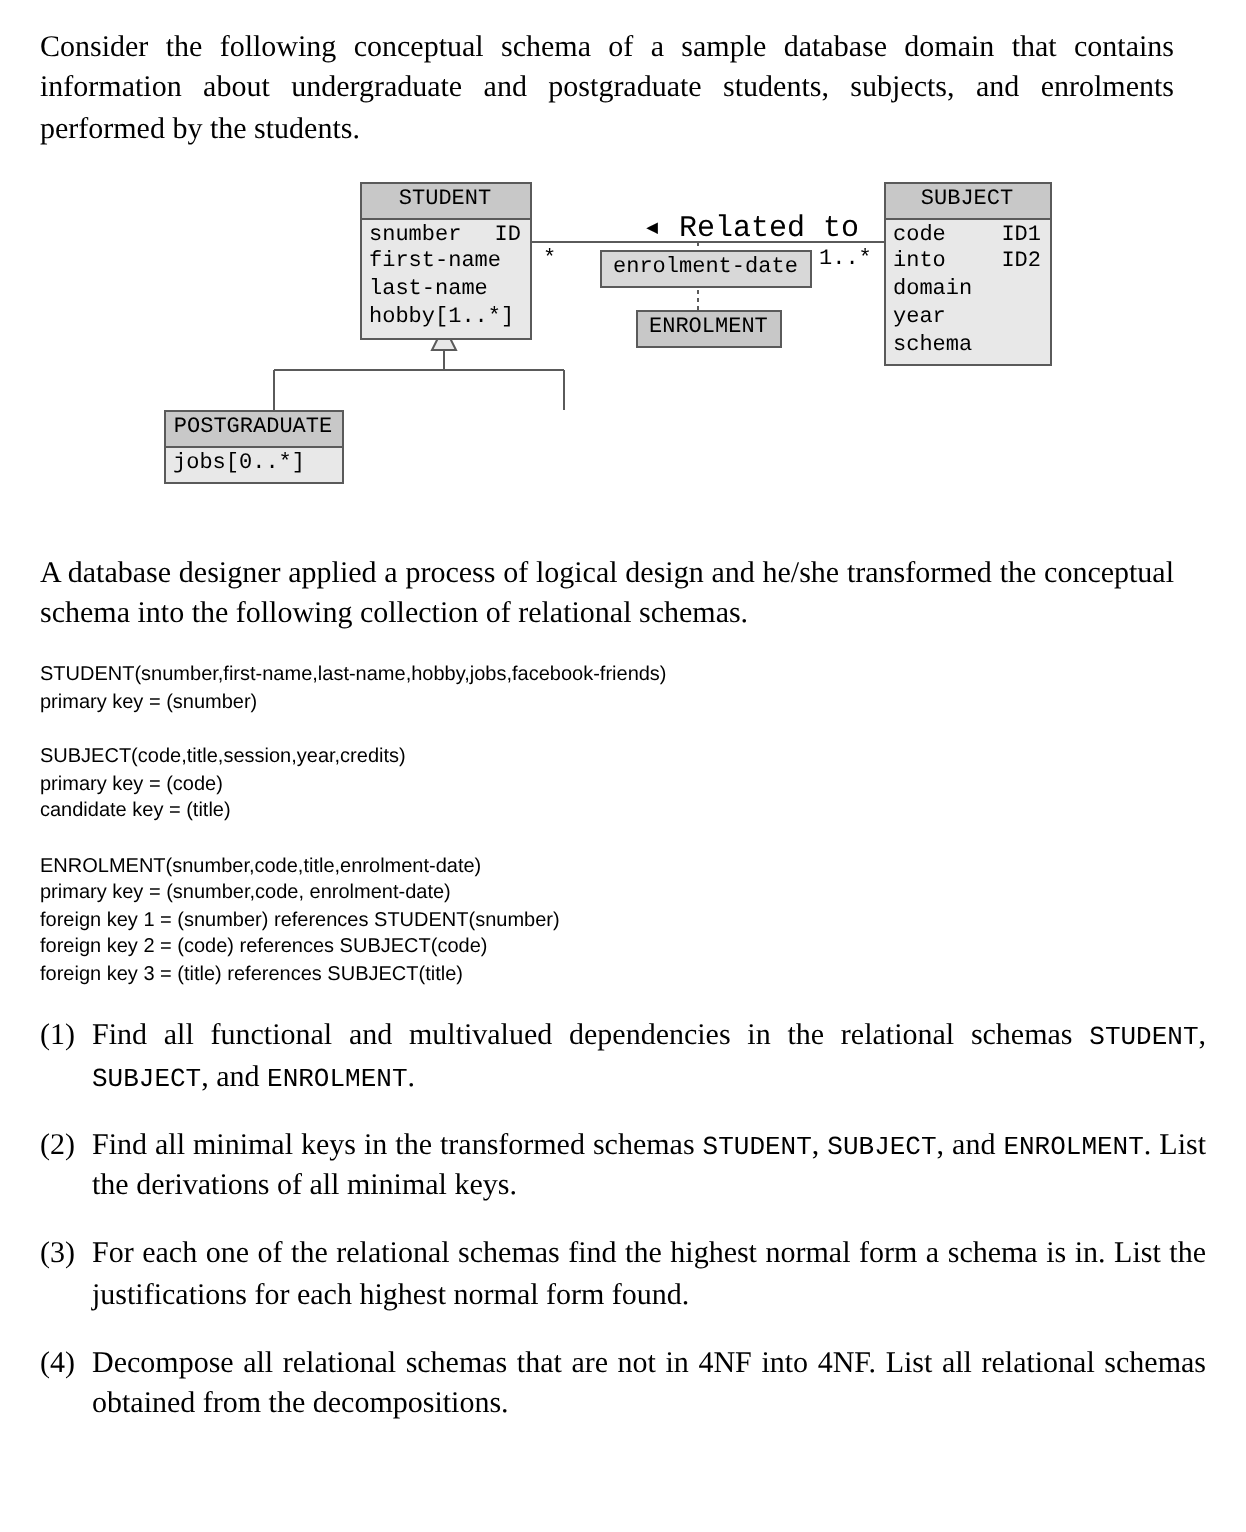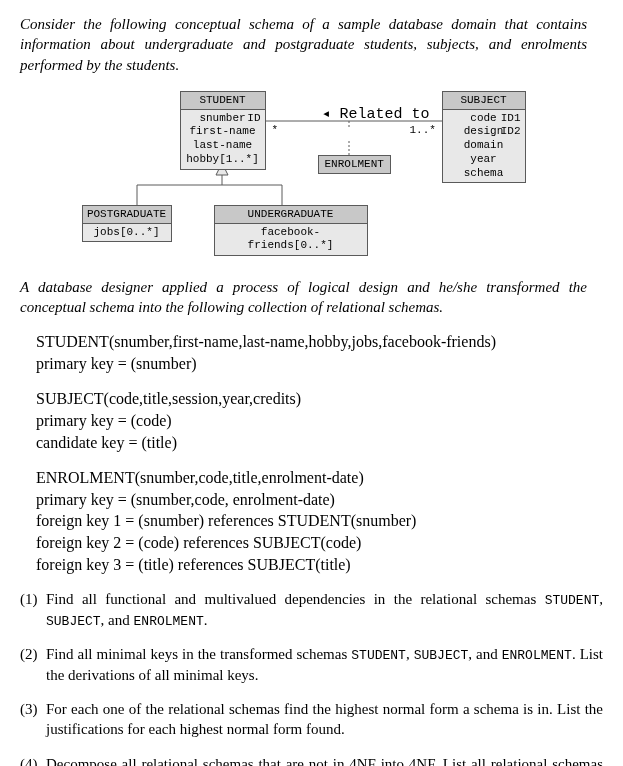--- a/index.html
+++ b/index.html
@@ -9,27 +9,26 @@
     font-size: 15px;
     color: #000;
     background: #fff;
     width: 623px;
     box-sizing: border-box;
     line-height: 1.35;
   }
   p.intro {
     margin: 0 16px 10px 0;
     text-align: justify;
-    font-style: italic;
   }
   .mono {
-    font-family: Liberation Serif, serif;
-    font-size: 16px;
+    font-family: Liberation Sans, sans-serif;
+    font-size: 10px;
     white-space: pre;
-    margin: 14px 16px;
+    margin: 14px 0;
     line-height: 1.35;
   }
   .mono-inline {
     font-family: "Courier New", Courier, monospace;
     font-size: 13px;
   }
   .questions {
     margin: 6px 0 0 0;
   }
   .qrow {
@@ -62,21 +61,20 @@
     background: #c8c8c8;
     text-align: center;
     font-weight: normal;
     padding: 1px 2px;
     border-bottom: 1px solid #5a5a5a;
   }
   .ent-body {
     padding: 2px 4px;
     line-height: 1.25;
     position: relative;
-    text-align: center;
   }
   .idtag {
     position: absolute;
     right: 4px;
     font-family: Liberation Mono, monospace;
   }
   .assoc-label {
     position: absolute;
     border: 1px solid #5a5a5a;
     background: #d8d8d8;
@@ -127,48 +125,43 @@
       <div>first-name</div>
       <div>last-name</div>
       <div>hobby[1..*]</div>
     </div>
   </div>
 
   <div class="ent" style="left:360px; top:2px; width:82px;">
     <div class="ent-title">SUBJECT</div>
     <div class="ent-body">
       <div><span>code</span><span class="idtag">ID1</span></div>
-      <div><span>design</span><span class="idtag">ID2</span></div>
+      <div><span>into</span><span class="idtag">ID2</span></div>
       <div>domain</div>
       <div>year</div>
       <div>schema</div>
     </div>
   </div>
 
   <div class="rel-label" style="left:240px; top:16px;">◂ Related to</div>
 
   <div class="mult" style="left:190px; top:34px;">*</div>
   <div class="mult" style="left:328px; top:34px;">1..*</div>
 
+  <div class="assoc-label" style="left:218px; top:36px;">enrolment-date</div>
 
   <div class="assoc-label" style="left:236px; top:66px; background:#c8c8c8;">ENROLMENT</div>
 
   <div class="ent" style="left:0; top:116px; width:88px;">
     <div class="ent-title">POSTGRADUATE</div>
     <div class="ent-body">
       <div>jobs[0..*]</div>
     </div>
   </div>
 
-  <div class="ent" style="left:132px; top:116px; width:152px;">
-    <div class="ent-title">UNDERGRADUATE</div>
-    <div class="ent-body">
-      <div>facebook-friends[0..*]</div>
-    </div>
-  </div>
 </div>
 
 <p class="intro">A database designer applied a process of logical design and he/she transformed the conceptual schema into the following collection of relational schemas.</p>
 
 <div class="mono">STUDENT(snumber,first-name,last-name,hobby,jobs,facebook-friends)
 primary key = (snumber)</div>
 <div class="mono">SUBJECT(code,title,session,year,credits)
 primary key = (code)
 candidate key = (title)</div>
 <div class="mono">ENROLMENT(snumber,code,title,enrolment-date)

